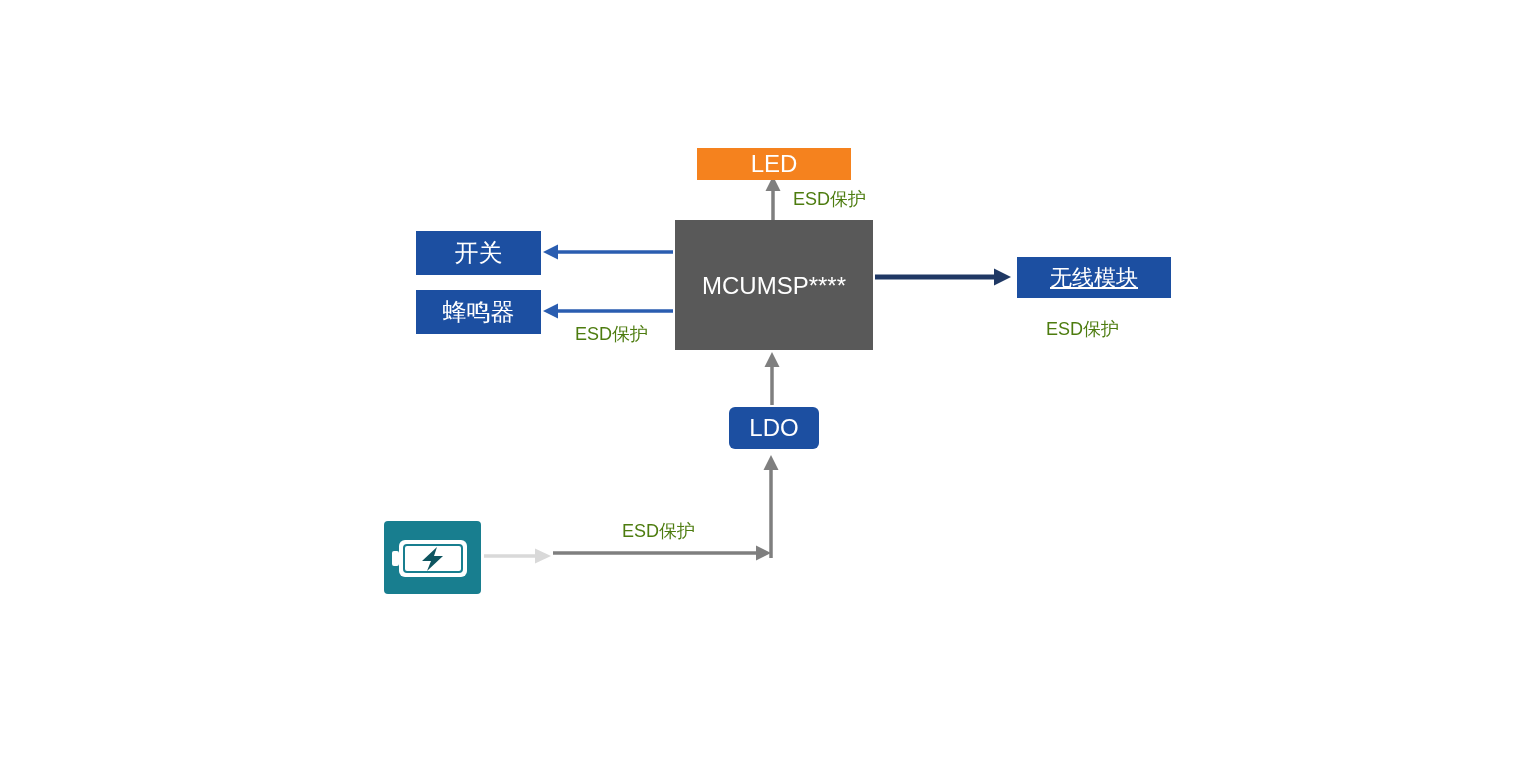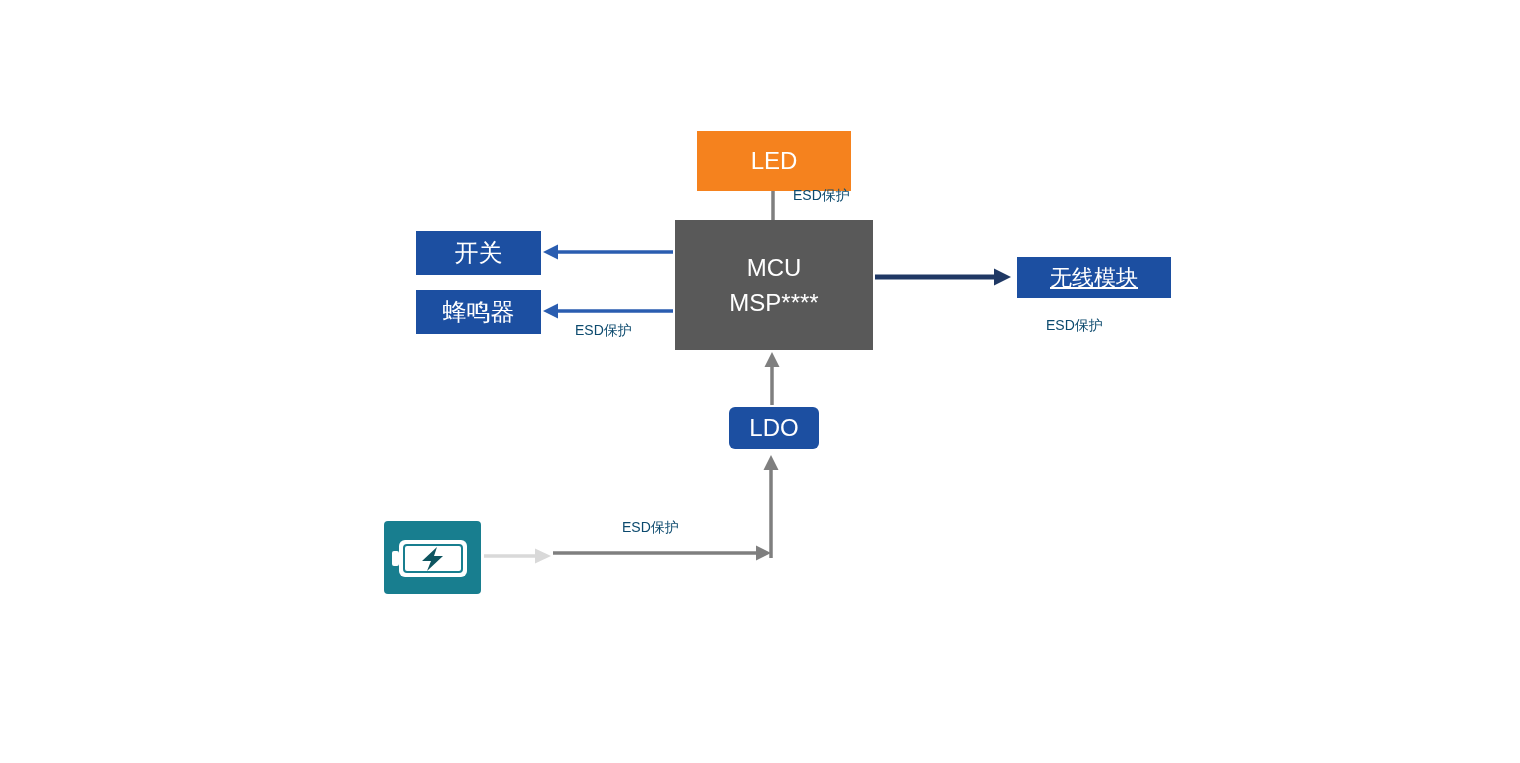--- a/index.html
+++ b/index.html
@@ -14,31 +14,31 @@
   svg.wires { position:absolute; left:0; top:0; pointer-events:none; }
 
   .node {
     position:absolute;
     display:flex; align-items:center; justify-content:center;
     color:#ffffff;
     font-size:24px;
     text-align:center;
     box-sizing:border-box;
   }
-  .node-led      { background:#F5821E; left:697px; top:131px; width:154px; height:60px; }
-  .node-mcu      { background:#595959; left:675px; top:220px; width:198px; height:130px; flex-direction:column; line-height:35px; }
+  .node-led      { background:#F5821E; left:697px; top:148px; width:154px; height:32px; }
+  .node-mcu      { background:#595959; left:675px; top:220px; width:198px; height:130px; flex-direction:row; line-height:35px; }
   .node-switch   { background:#1C4FA1; left:416px; top:231px; width:125px; height:44px; }
   .node-buzzer   { background:#1C4FA1; left:416px; top:290px; width:125px; height:44px; }
   .node-wireless { background:#1C4FA1; left:1017px; top:257px; width:154px; height:41px; font-size:22px;text-decoration:underline; }
   .node-ldo      { background:#1C4FA1; left:729px; top:407px; width:90px; height:42px;border-radius:6px; }
 
   .esd-label {
     position:absolute;
-    color:#0c4a6e;
-    font-size:14px;
+    color:#4d7c0f;
+    font-size:18px;
     white-space:nowrap;
   }
   .esd-led      { left:793px;  top:187px; }
   .esd-buzzer   { left:575px;  top:322px; }
   .esd-wireless { left:1046px; top:317px; }
   .esd-battery  { left:622px;  top:519px; }
 
   .battery {
     position:absolute;
     left:384px; top:521px; width:97px; height:73px;

